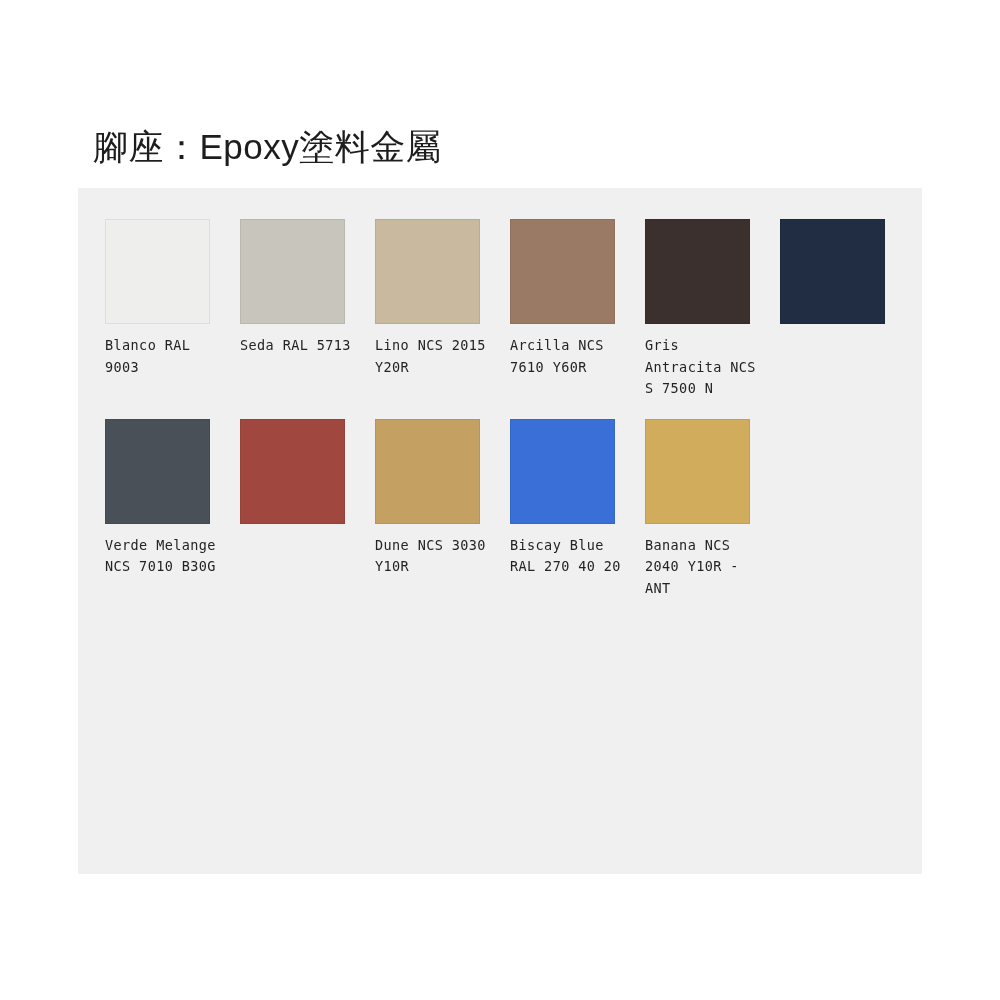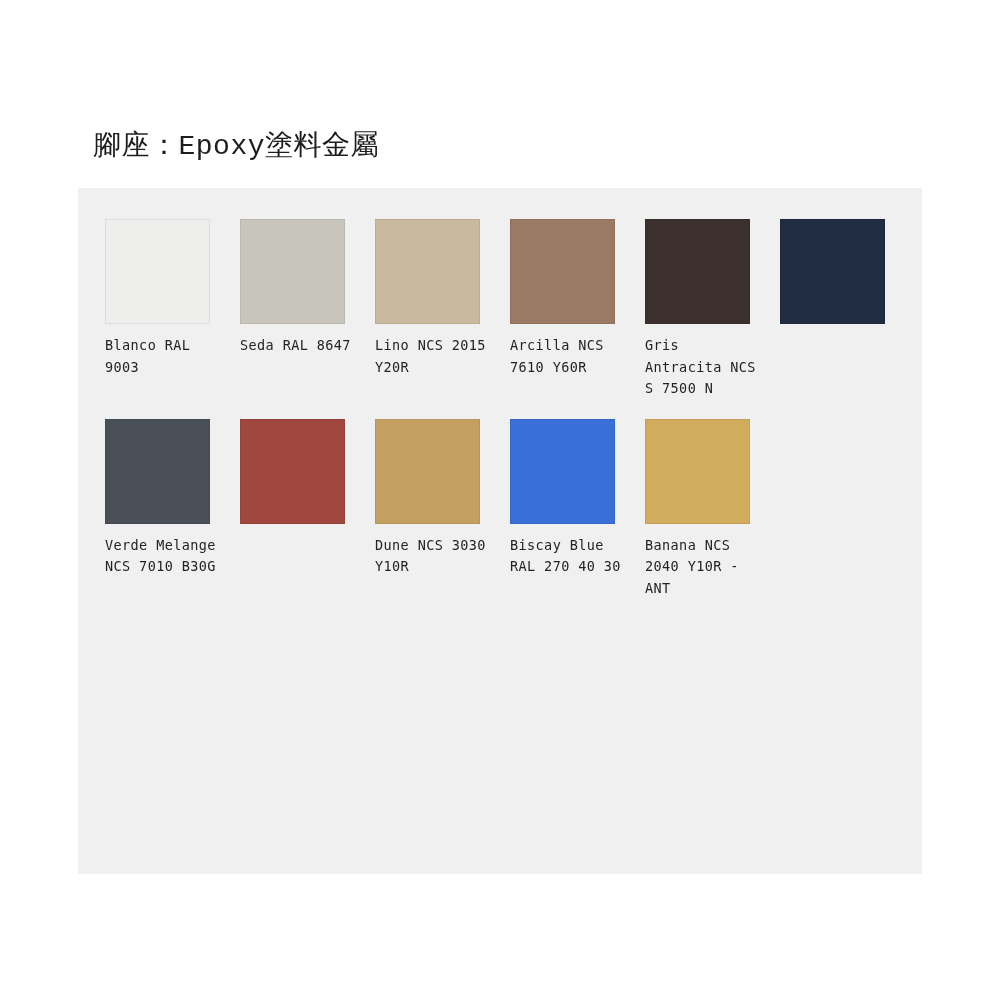--- a/index.html
+++ b/index.html
@@ -17,22 +17,22 @@
     width: 1000px;
     height: 1000px;
     background: #ffffff;
   }
 
   
   #title {
     position: absolute;
     left: 93px;
     top: 128px;
-    font-family: Liberation Mono, monospace;
-    font-size: 28px;
+    font-family: Liberation Sans, sans-serif;
+    font-size: 35px;
     line-height: 38px;
     font-weight: 400;
     color: #1d1d1d;
     letter-spacing: 0.5px;
     white-space: nowrap;
   }
 
   
   #panel {
     position: absolute;
@@ -85,21 +85,21 @@
   <div id="title">腳座：Epoxy塗料金屬</div>
 
   <div id="panel">
     <div class="grid">
         <div class="cell">
           <span class="chip" style="background: rgb(238, 239, 236);"></span>
           <div class="caption">Blanco RAL 9003</div>
         </div>
         <div class="cell">
           <span class="chip" style="background: rgb(200, 198, 188);"></span>
-          <div class="caption">Seda RAL 8647</div>
+          <div class="caption">Seda RAL 5713</div>
         </div>
         <div class="cell">
           <span class="chip" style="background: rgb(201, 185, 159);"></span>
           <div class="caption">Lino NCS 2015 Y20R</div>
         </div>
         <div class="cell">
           <span class="chip" style="background: rgb(155, 122, 101);"></span>
           <div class="caption">Arcilla NCS 7610 Y60R</div>
         </div>
         <div class="cell">
@@ -115,21 +115,21 @@
         </div>
         <div class="cell">
           <span class="chip" style="background: rgb(160, 71, 64);"></span>
         </div>
         <div class="cell">
           <span class="chip" style="background: rgb(196, 161, 99);"></span>
           <div class="caption">Dune NCS 3030 Y10R</div>
         </div>
         <div class="cell">
           <span class="chip" style="background: rgb(58, 111, 216);"></span>
-          <div class="caption">Biscay Blue RAL 270 40 30</div>
+          <div class="caption">Biscay Blue RAL 270 40 20</div>
         </div>
         <div class="cell">
           <span class="chip" style="background: rgb(210, 172, 93);"></span>
           <div class="caption">Banana NCS 2040 Y10R - ANT</div>
         </div>
       </div>
   </div>
 
 </div>
 

